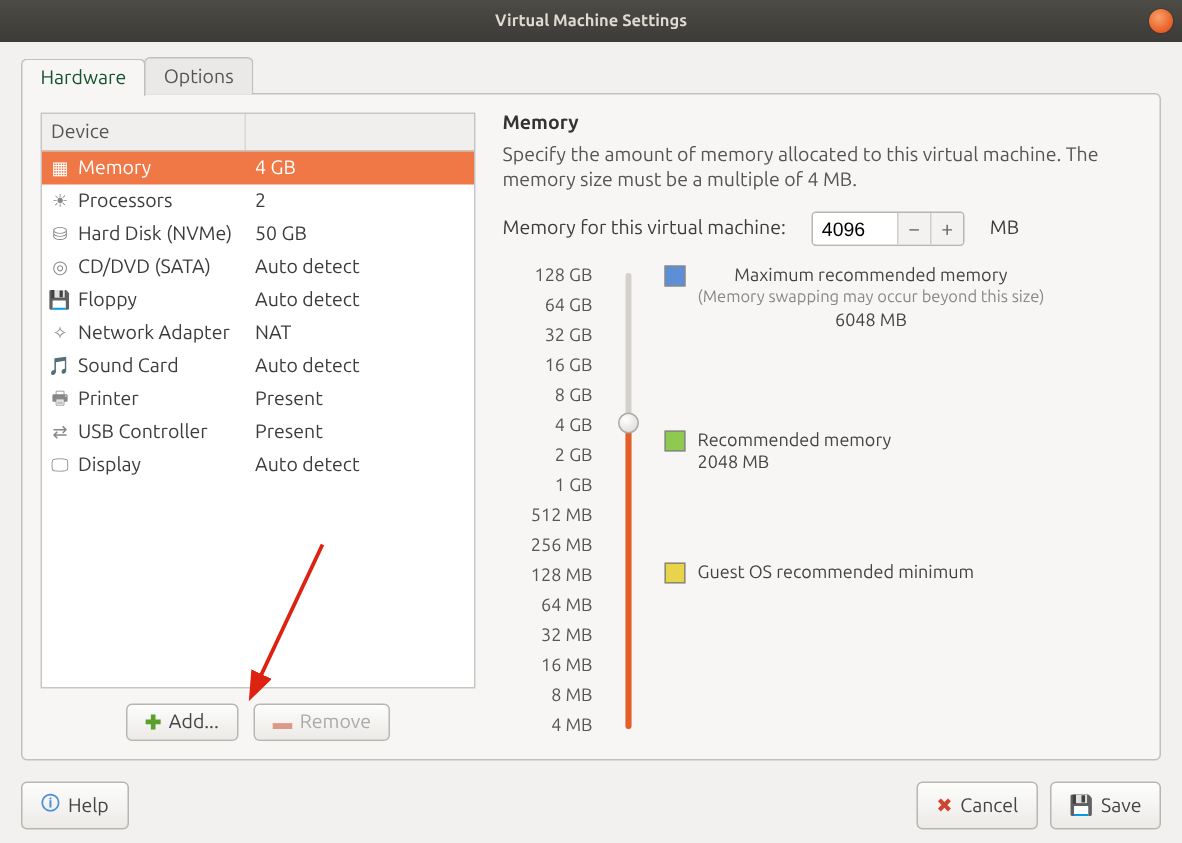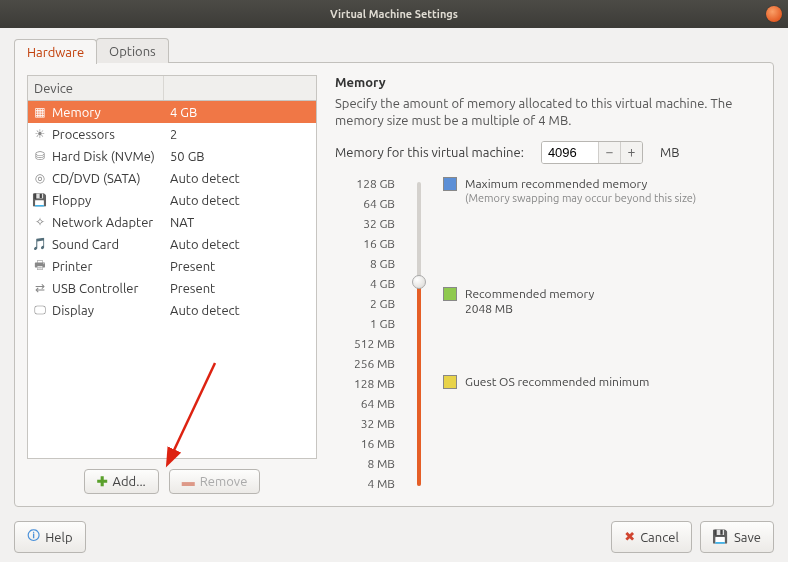--- a/index.html
+++ b/index.html
@@ -50,21 +50,21 @@
     border: 1px solid #c2c0bc;
     border-bottom: none;
     border-radius: 4px 4px 0 0;
     background: #ebe9e7;
     color: #555;
     margin-right: -1px;
     cursor: pointer;
   }
   .tab.active {
     background: #f7f6f5;
-    color: #c2410c;
+    color: #14532d;
     position: relative;
     top: 1px;
   }
   .tabpanel {
     border: 1px solid #c2c0bc;
     border-radius: 0 4px 4px 4px;
     background: #f7f6f5;
     padding: 12px;
     margin-top: -1px;
     display: flex;
@@ -372,25 +372,26 @@
             <div>16 MB</div>
             <div>8 MB</div>
             <div>4 MB</div>
           </div>
         <div class="slider-track-wrap">
           <div class="slider-track"></div>
           <div class="slider-fill" style="top:108px;bottom:8px;"></div>
           <div class="slider-thumb" style="top:108px;"></div>
         </div>
         <div class="marker-col">
-          <div class="marker" style="top:2px;">
+          <div class="marker" style="top:2px;text-align:center;">
             <div class="sq" style="background:#5c8fd6;"></div>
             <div class="txt">
               <div>Maximum recommended memory</div>
               <div class="sub">(Memory swapping may occur beyond this size)</div>
+              <div>6048 MB</div>
             </div>
           </div>
           <div class="marker" style="top:112px;">
             <div class="sq" style="background:#8fc94f;"></div>
             <div class="txt">
               <div>Recommended memory</div>
               <div>2048 MB</div>
             </div>
           </div>
           <div class="marker" style="top:200px;">

